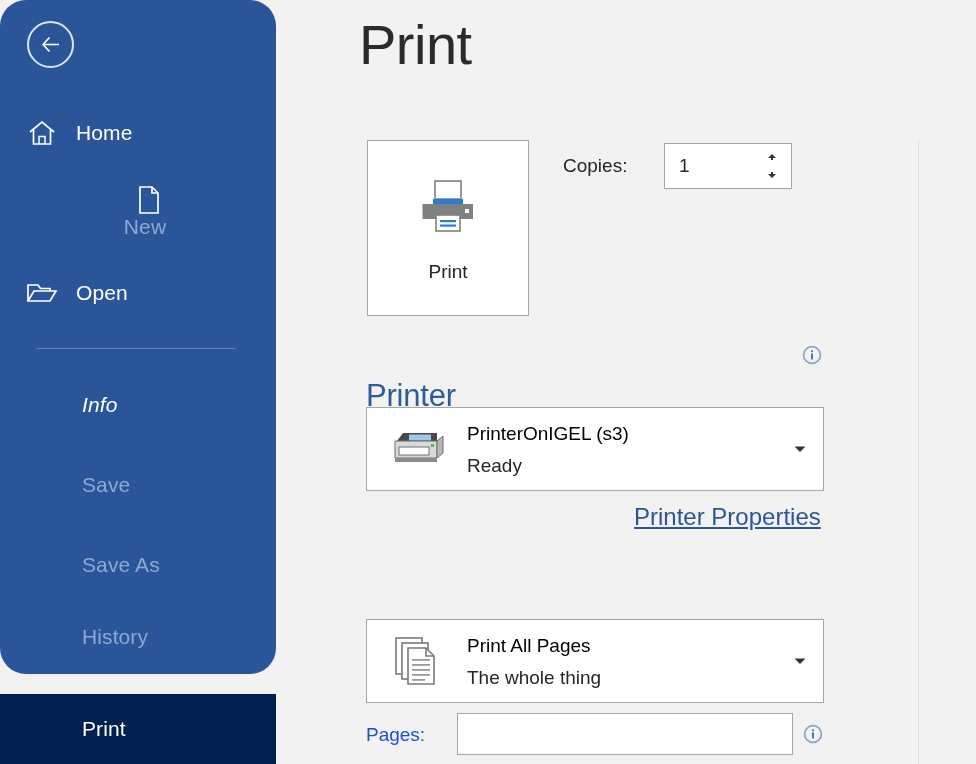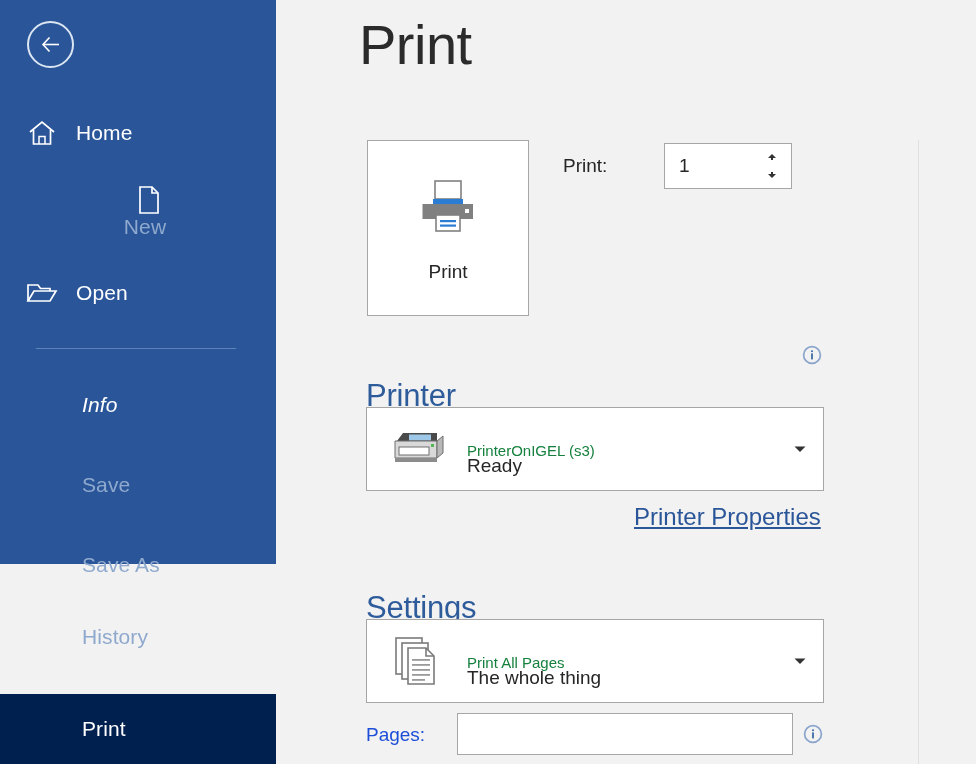--- a/index.html
+++ b/index.html
@@ -19,22 +19,23 @@
     width: 976px;
     height: 764px;
   }
 
   
   #sidebar {
     position: absolute;
     left: 0;
     top: 0;
     width: 276px;
-    height: 564px;
+    height: 674px;
     background: #2a5699;
+    border-radius: 26px;
   }
   #back-button {
     position: absolute;
     left: 27px;
     top: 21px;
     width: 47px;
     height: 47px;
     border: 2px solid #dce6f2;
     border-radius: 50%;
     box-sizing: border-box;
@@ -225,24 +226,23 @@
     height: 82px;
     width: 56px;
     display: flex;
     align-items: center;
     justify-content: center;
   }
   .combo .combo-line1 {
     position: absolute;
     left: 100px;
     top: 15px;
-    font-size: 15px;
-    color: #15803d;
+    font-size: 19px;
+    color: #000000;
     white-space: nowrap;
-    margin-top: 19px;
   }
   .combo .combo-line2 {
     position: absolute;
     left: 100px;
     top: 47px;
     font-size: 19px;
     color: #262626;
     white-space: nowrap;
   }
   .combo .combo-arrow {
@@ -381,21 +381,21 @@
         <rect x="48" y="30" width="4" height="4" fill="#ffffff"></rect>
 
         <rect x="19" y="36" width="24" height="16" fill="#ffffff" stroke="#808080" stroke-width="1.6"></rect>
         <rect x="23" y="41" width="16" height="2.2" fill="#2b7cd3"></rect>
         <rect x="23" y="45.5" width="16" height="2.2" fill="#2b7cd3"></rect>
       </svg>
     </span>
     <span class="pb-label">Print</span>
   </div>
 
-  <div id="copies-label">Print:</div>
+  <div id="copies-label">Copies:</div>
   <div id="copies-spinner">
     <input id="copies-input" type="text" value="1" style="">
     <span class="spin-btn" id="copies-up">
       <svg width="14" height="10" viewBox="0 0 14 10">
         <path d="M3 7 L7 3 L11 7 Z" fill="#333333"></path>
         <rect x="6" y="6" width="2" height="3" fill="#333333"></rect>
       </svg>
     </span>
     <span class="spin-btn" id="copies-down">
       <svg width="14" height="10" viewBox="0 0 14 10">
@@ -436,21 +436,20 @@
     <span class="combo-line2">Ready</span>
     <span class="combo-arrow">
       <svg width="14" height="10" viewBox="0 0 14 10">
           <path d="M1.5 2.5 L7 8 L12.5 2.5 Z" fill="#333333"></path>
         </svg>
     </span>
   </div>
 
   <div id="printer-properties-link">Printer Properties</div>
 
-  <div class="section-heading" id="settings-heading">Settings</div>
 
   <div class="combo" id="pagerange-combo">
     <span class="combo-icon">
       <svg width="50" height="52" viewBox="0 0 50 52">
         <rect x="4" y="3" width="26" height="36" fill="#ffffff" stroke="#7a7a7a" stroke-width="1.6"></rect>
         <rect x="10" y="8" width="26" height="36" fill="#ffffff" stroke="#7a7a7a" stroke-width="1.6"></rect>
         <path d="M16 13 L34 13 L42 21 L42 49 L16 49 Z" fill="#ffffff" stroke="#7a7a7a" stroke-width="1.6"></path>
         <path d="M34 13 L34 21 L42 21" fill="none" stroke="#7a7a7a" stroke-width="1.6"></path>
         <rect x="20" y="24" width="18" height="1.8" fill="#9a9a9a"></rect>
         <rect x="20" y="29" width="18" height="1.8" fill="#9a9a9a"></rect>

